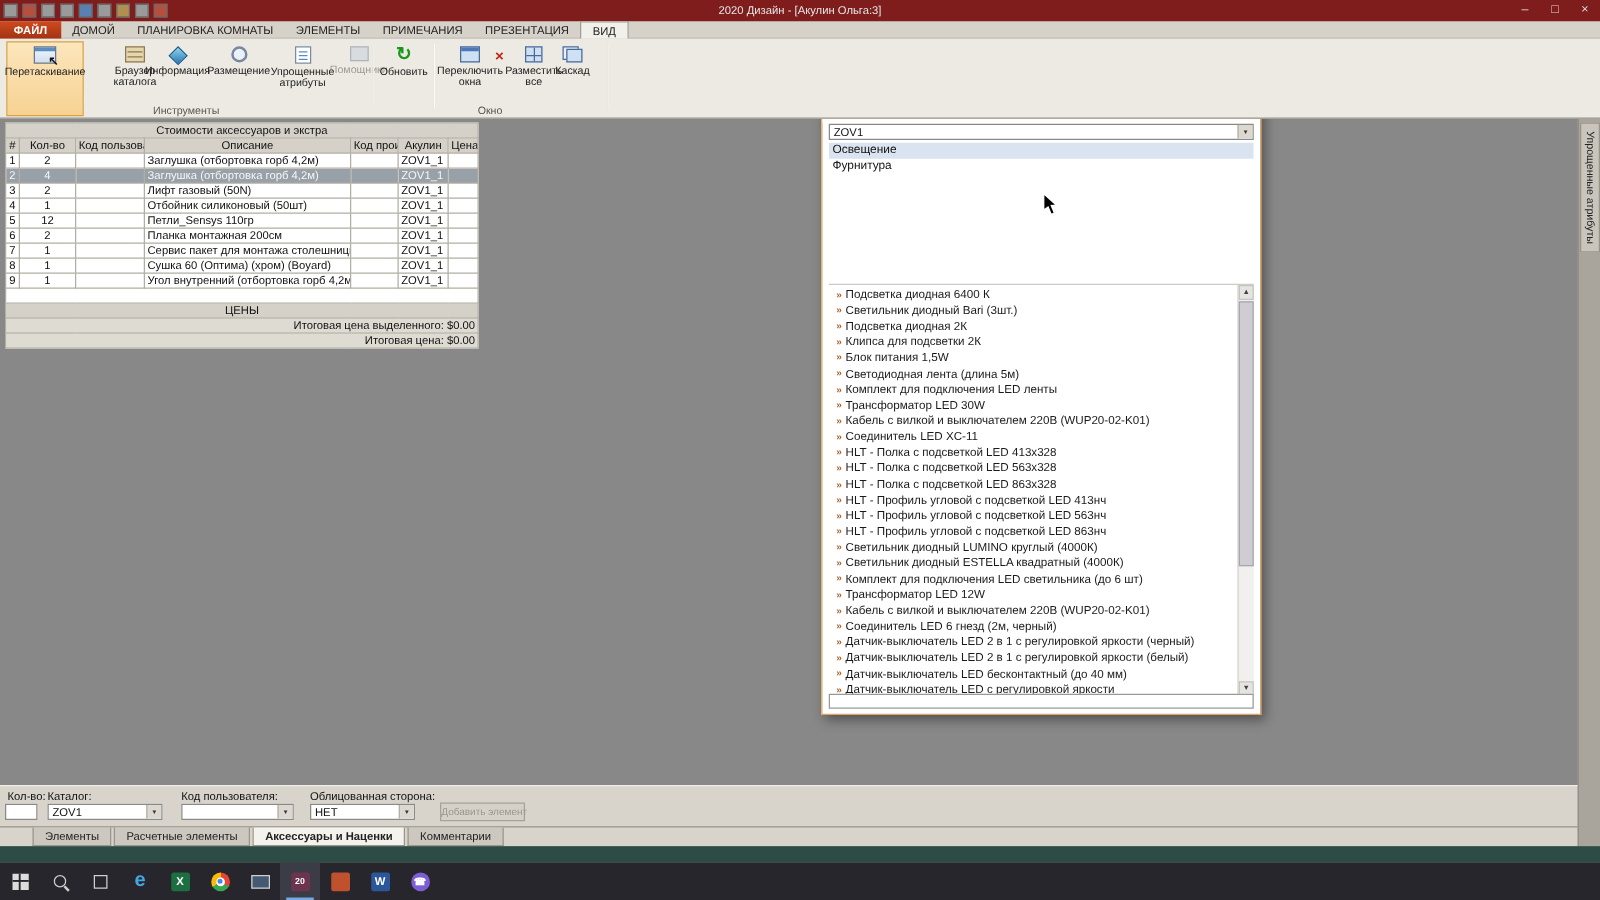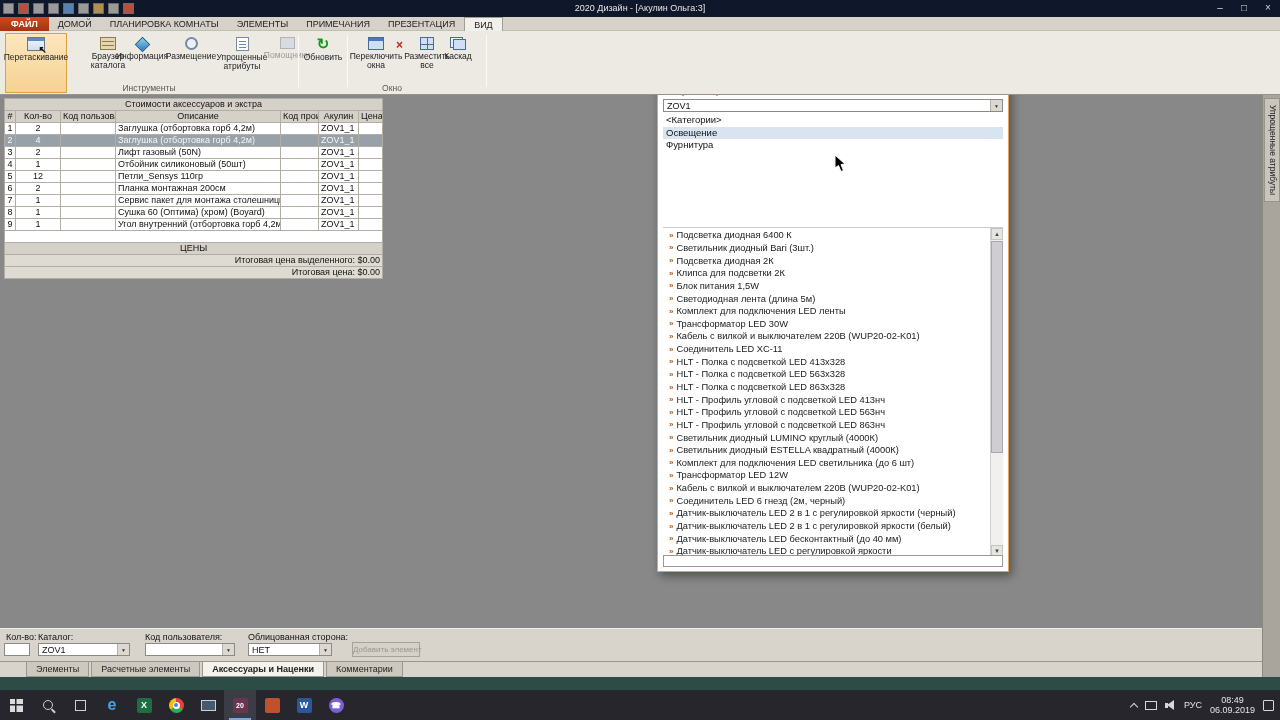--- a/index.html
+++ b/index.html
@@ -1,20 +1,20 @@
 <!DOCTYPE html>
 <html><head>
 <meta charset="utf-8">
 <style>
   *{box-sizing:border-box;margin:0;padding:0;}
   html,body{width:1280px;height:720px;overflow:hidden;}
   body{position:relative;background:#888;font-family:"Liberation Sans",sans-serif;color:#111;}
 
   
-  .titlebar{position:absolute;top:0;left:0;right:0;height:27px;background:#0f172a;z-index:6;}
+  .titlebar{position:absolute;top:0;left:0;right:0;height:27px;background:#7f1d1d;z-index:6;}
   .qat{position:absolute;left:3px;top:3px;display:flex;gap:4px;}
   .qat span{width:11px;height:11px;border:1px solid #6a6a6a;background:#9a9a9a;display:inline-block;}
   .qat span.red{background:#b45040;} .qat span.blue{background:#5880b0;} .qat span.gold{background:#b09050;}
   .wtitle{position:absolute;left:50%;transform:translateX(-50%);top:0;height:17px;line-height:17px;color:#e6e6e6;font-size:9px;white-space:nowrap;}
   .winctl{position:absolute;right:0;top:0;display:flex;}
   .winctl span{width:24px;height:17px;line-height:16px;text-align:center;color:#d8d8d8;font-size:10px;}
 
   
   .tabrow{position:absolute;top:17px;left:0;right:0;height:14px;background:#d6d2ca;display:flex;align-items:center;z-index:6;border-bottom:1px solid #c2beb4;}
   .tab{height:14px;line-height:14px;padding:0 9px;font-size:9px;color:#222;white-space:nowrap;}
@@ -352,21 +352,20 @@
 <div class="dialog">
   <div class="dlg-titlebar">
     <span class="dlg-close">×</span>
     <span class="dlg-title">Перетащить</span>
   </div>
   <div class="combo dlg-combo">
     <span class="cval">ZOV1</span>
     <span class="arrowbox">▼</span>
   </div>
   <div class="cat-list">
-      <div class="cat-item">&lt;Категории&gt;</div>
       <div class="cat-item sel">Освещение</div>
       <div class="cat-item">Фурнитура</div>
     </div>
   <div class="item-list">
     <div class="items">
         <div class="itm">
           <span class="mk">»</span>
           <span>Подсветка диодная 6400 К</span>
         </div>
         <div class="itm">
@@ -536,28 +535,17 @@
     </div>
   <div class="app">
       <span class="sq i-media"></span>
     </div>
   <div class="app">
       <span class="sq i-word">W</span>
     </div>
   <div class="app">
       <span class="sq i-viber">☎</span>
     </div>
-  <div class="tray">
-    <span class="chev"></span>
-    <span class="mon"></span>
-    <span class="vol"></span>
-    <span class="lang">РУС</span>
-    <div class="clock">
-      <div>08:49</div>
-      <div>06.09.2019</div>
-    </div>
-    <span class="notif"></span>
-  </div>
 </div>
 
 <svg class="cursor" width="13" height="19">
   <polygon points="1,1 1,14 4.5,11.5 7,17.5 9.5,16.5 7,10.5 11,10" fill="#000" stroke="#fff" stroke-width="1"></polygon>
 </svg>
 
 </body></html>

